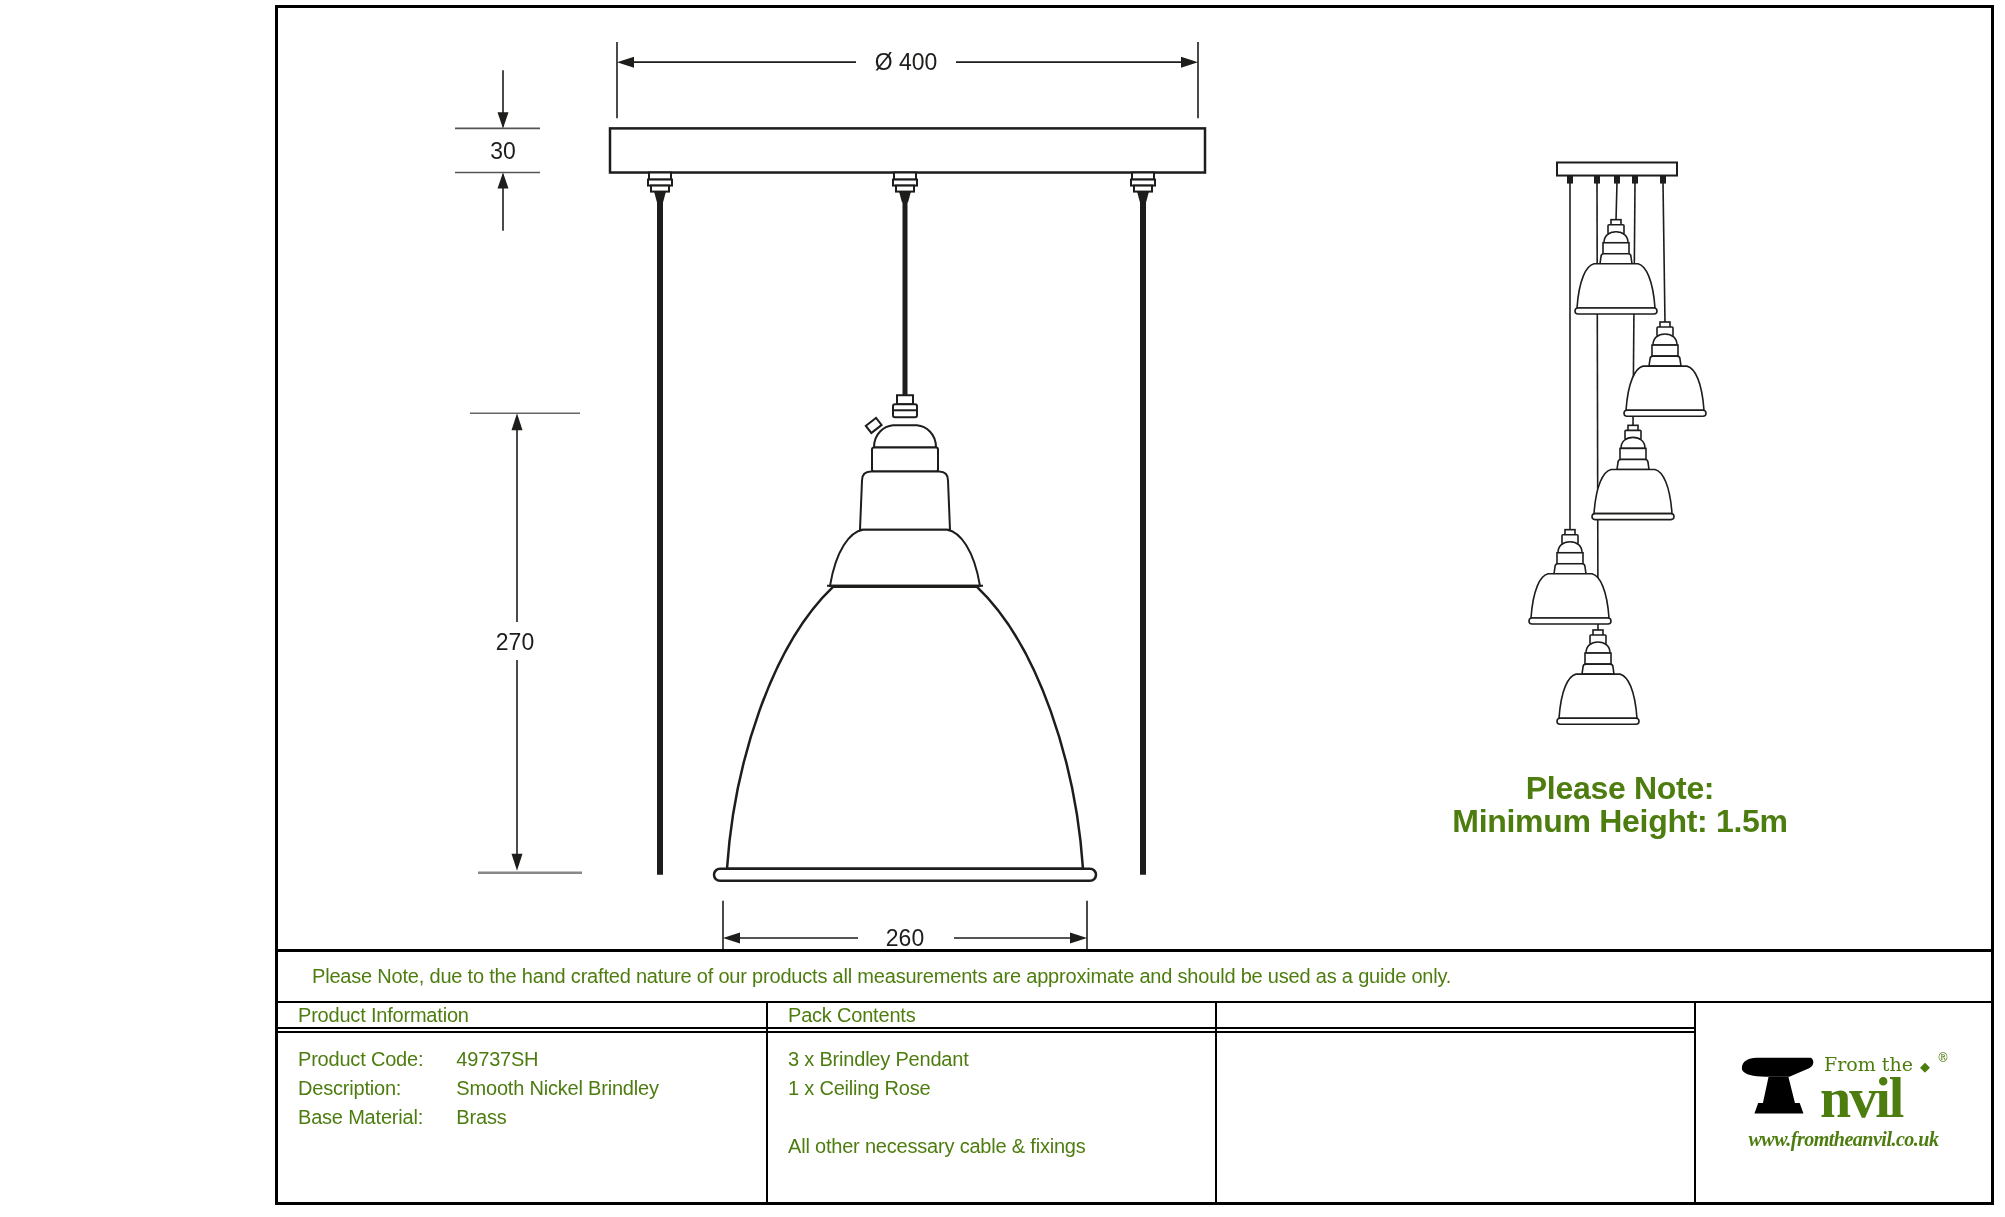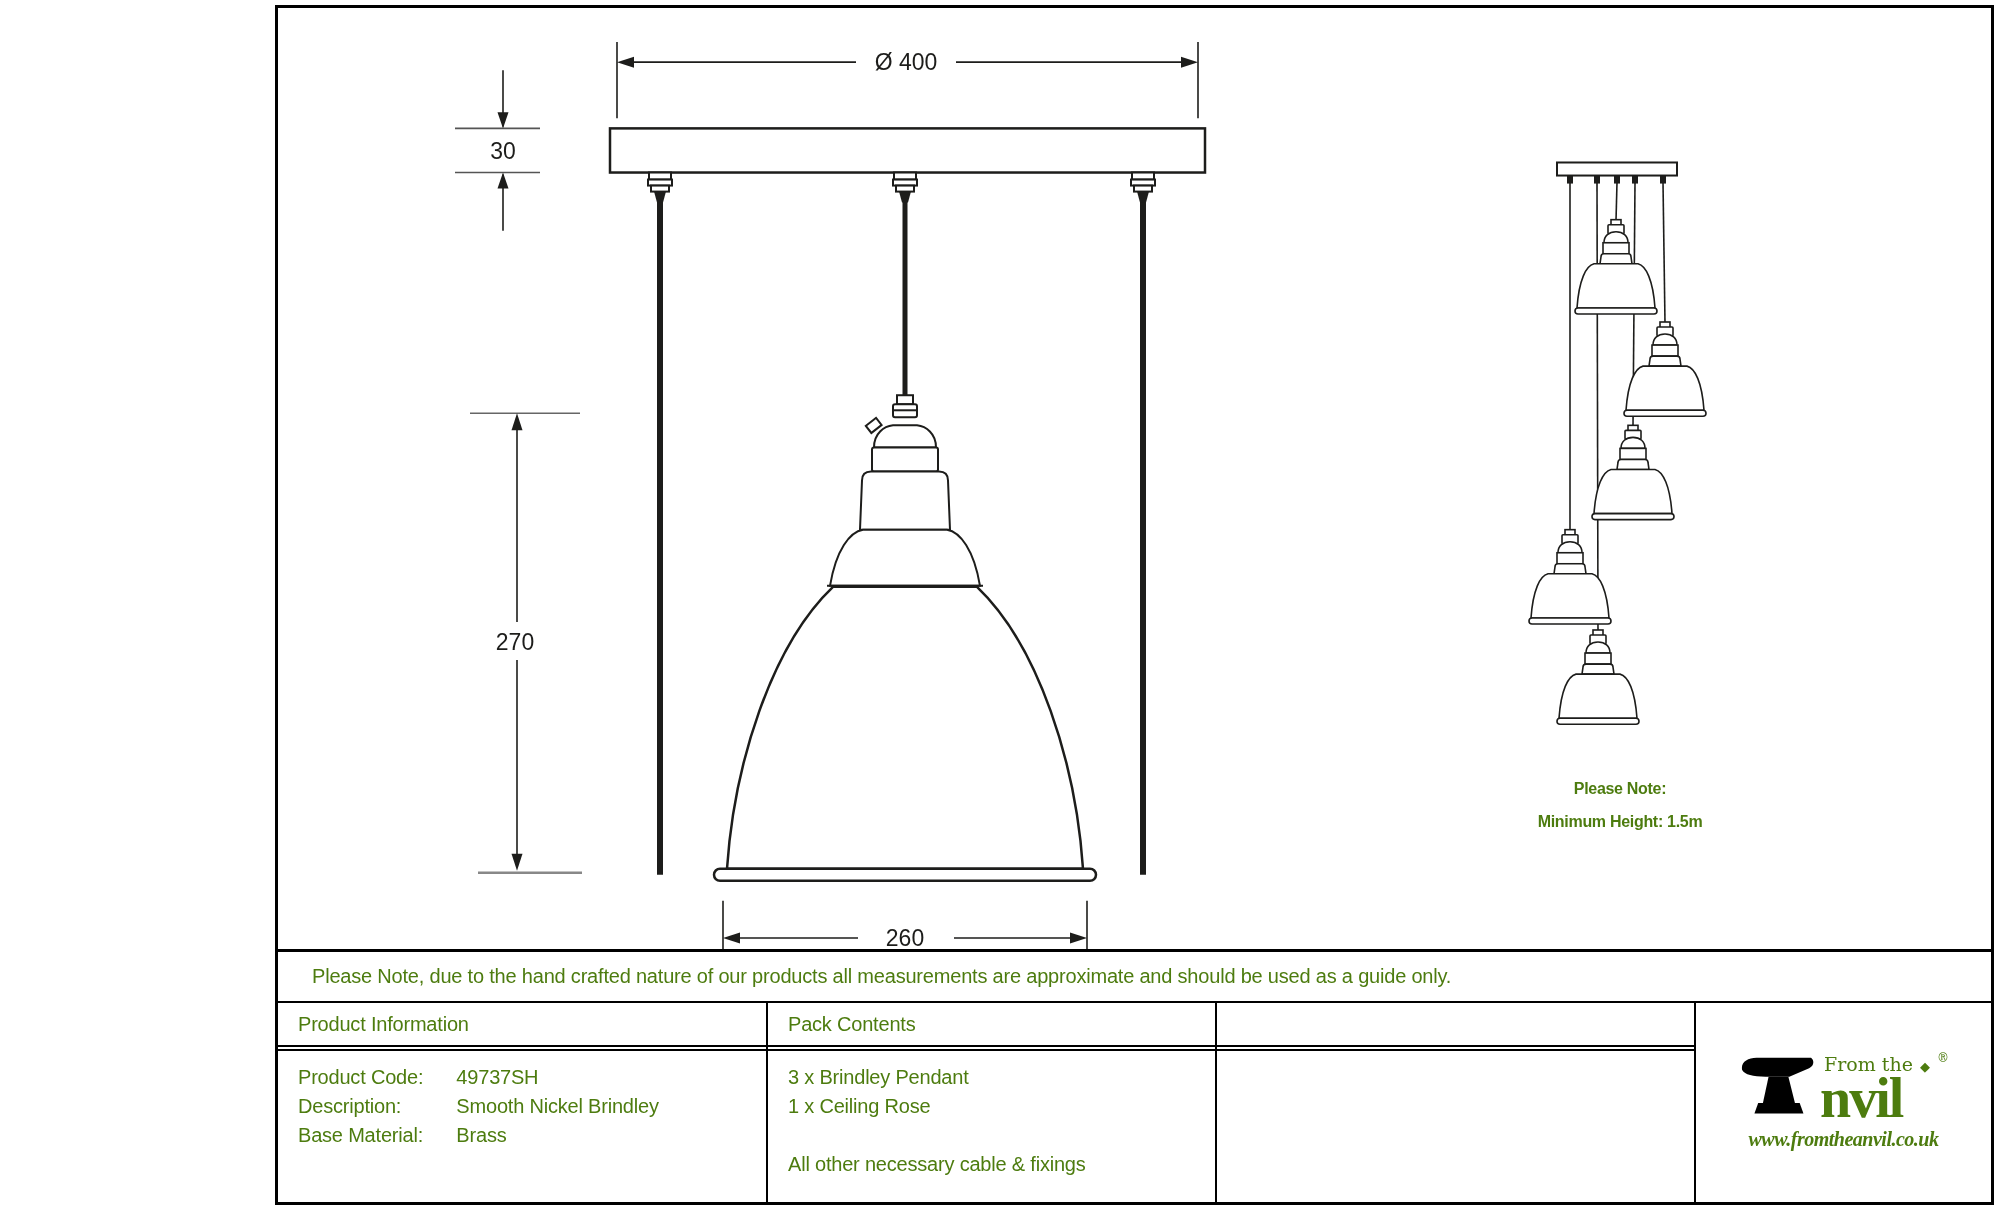--- a/index.html
+++ b/index.html
@@ -3,30 +3,30 @@
 <meta charset="utf-8">
 <style>
   html,body{margin:0;padding:0;background:#fff;}
   .sheet{position:relative;width:2005px;height:1217px;background:#fff;overflow:hidden;
          font-family:"Liberation Sans",sans-serif;color:#4d7c0f;}
   .frame{position:absolute;left:275px;top:5px;width:1719px;height:1200px;
          border:3px solid #000;box-sizing:border-box;display:flex;flex-direction:column;background:#fff;}
   .drawing-area{position:relative;height:944px;border-bottom:3px solid #000;box-sizing:border-box;}
   .drawing-area svg.main{position:absolute;left:0;top:0;width:100%;height:100%;}
   .cluster-note{position:absolute;left:1142px;top:764px;width:400px;text-align:center;
-                font-size:16px;font-weight:600;line-height:33px;letter-spacing:-0.3px;}
+                font-size:32px;font-weight:600;line-height:33px;letter-spacing:-0.3px;}
   .note-row{height:51px;border-bottom:2px solid #000;box-sizing:border-box;display:flex;
             align-items:center;padding-left:34px;font-size:20px;letter-spacing:-0.2px;}
   .info-table{flex:1;display:flex;min-height:0;}
   .col{box-sizing:border-box;display:flex;flex-direction:column;}
   .col-1{width:490px;border-right:2px solid #000;}
   .col-2{width:449px;border-right:2px solid #000;}
   .col-3{width:479px;border-right:2px solid #000;}
   .col-4{flex:1;display:flex;align-items:center;justify-content:center;}
-  .col-header{height:48px;box-sizing:border-box;border-bottom:6px double #000;
+  .col-header{height:30px;box-sizing:border-box;border-bottom:6px double #000;
               display:flex;align-items:center;padding-left:20px;font-size:20px;letter-spacing:-0.2px;}
   .col-body{flex:1;padding:12px 8px 0 20px;font-size:20px;line-height:29px;letter-spacing:-0.2px;}
   .prow{white-space:nowrap;}
   .plabel{display:inline-block;width:153px;}
   .pitem{white-space:nowrap;min-height:29px;}
   
   .logo{display:flex;flex-direction:column;align-items:center;}
   .logo-top{display:flex;align-items:flex-end;}
   .logo-right{display:flex;flex-direction:column;margin-left:2px;}
   .from-line{font-family:"DejaVu Serif",serif;font-size:19px;display:flex;align-items:flex-start;

